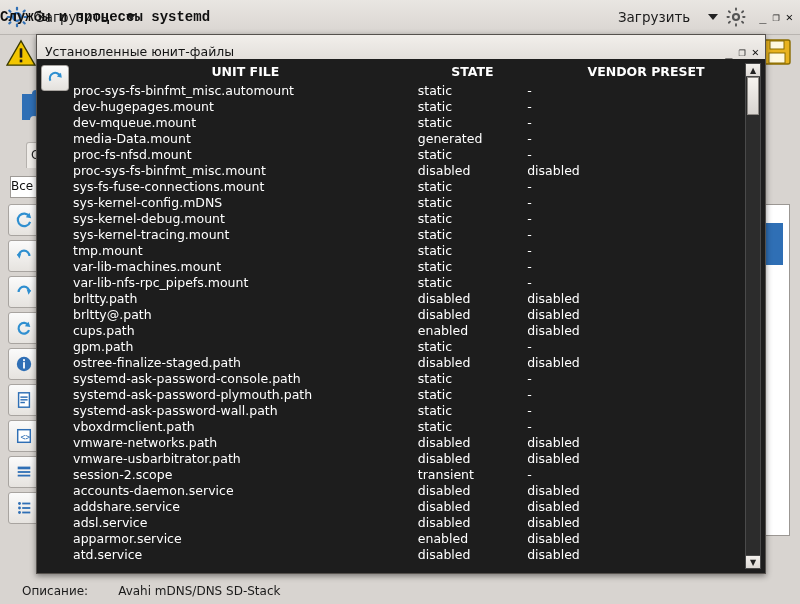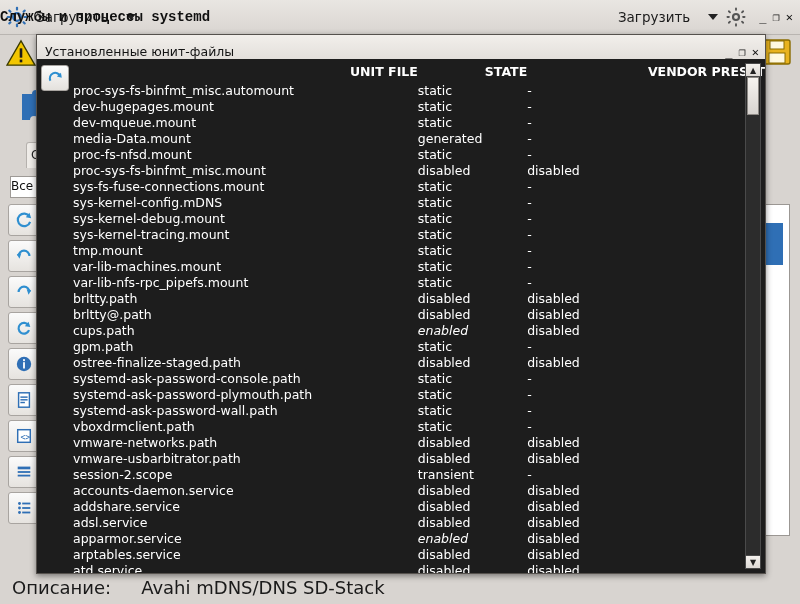--- a/index.html
+++ b/index.html
@@ -218,38 +218,38 @@
     overflow: hidden;
     padding-top: 4px;
   }
   table.units {
     border-collapse: collapse;
     width: 100%;
     font-family: "DejaVu Sans", "Liberation Sans", sans-serif;
     font-size: 12.5px;
   }
   table.units th {
-    text-align: right;
+    text-align: center;
     color: #ffffff;
     font-weight: bold;
     font-size: 12.5px;
     padding: 1px 0 4px 0;
   }
   table.units td {
     color: #ffffff;
     padding: 0;
     height: 16px;
     line-height: 16px;
     white-space: nowrap;
   }
   .col-unit { width: 290px; }
   .col-state { width: 92px; }
   .col-vendor { width: 200px; margin-top: 24px; }
   .st-disabled { color: #e03b3b; }
-  .st-enabled { color: #2fd44f; font-style: italic; }
+  .st-enabled { color: #2fd44f; }
   .st-static, .st-generated, .st-transient, .st-plain { color: #ffffff; }
   .vp-dash { color: #ffffff; }
   .vp-disabled { color: #e03b3b; }
 
   .vscroll {
     position: absolute;
     right: 4px; top: 4px; bottom: 4px;
     width: 14px;
     background: #2c2c2c;
     border: 1px solid #4a4a4a;
@@ -271,25 +271,25 @@
     position: absolute;
     left: 1px; top: 13px;
     width: 10px; height: 36px;
     background: linear-gradient(#f6f3ef, #d8d4d0);
     border: 1px solid #8d8985;
   }
 
   
   .desc-bar {
     position: absolute;
-    left: 12px; bottom: 6px;
+    left: 22px; bottom: 6px;
     width: 760px;
     display: flex;
     gap: 30px;
-    font-size: 18px;
+    font-size: 12px;
     color: #1a1a1a;
   }
   .desc-bar .label { font-weight: normal; }
   svg { display: block; }
 </style>
 </head>
 <body>
 
 <div id="root">
 
@@ -608,25 +608,20 @@
                 <td class="col-unit">adsl.service</td>
                 <td class="col-state st-disabled">disabled</td>
                 <td class="col-vendor vp-disabled">disabled</td>
               </tr>
               <tr>
                 <td class="col-unit">apparmor.service</td>
                 <td class="col-state st-enabled">enabled</td>
                 <td class="col-vendor vp-disabled">disabled</td>
               </tr>
               <tr>
-                <td class="col-unit">arptables.service</td>
-                <td class="col-state st-disabled">disabled</td>
-                <td class="col-vendor vp-disabled">disabled</td>
-              </tr>
-              <tr>
                 <td class="col-unit">atd.service</td>
                 <td class="col-state st-disabled">disabled</td>
                 <td class="col-vendor vp-disabled">disabled</td>
               </tr>
             </tbody>
         </table>
 
         <div class="vscroll">
           <div class="arr">▲</div>
           <div class="thumb"></div>

